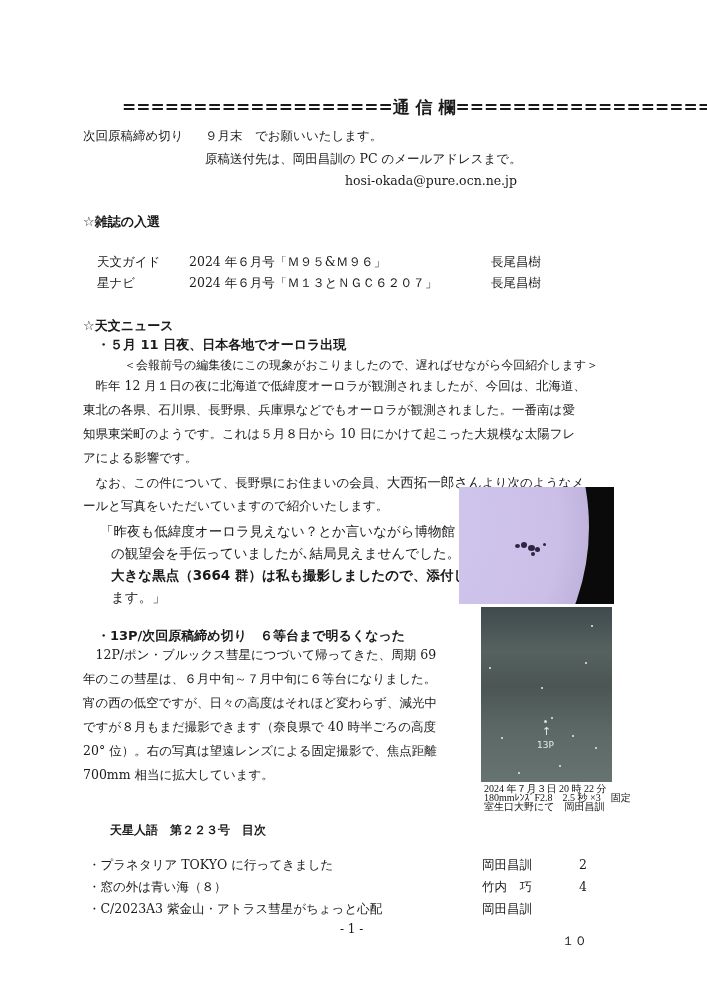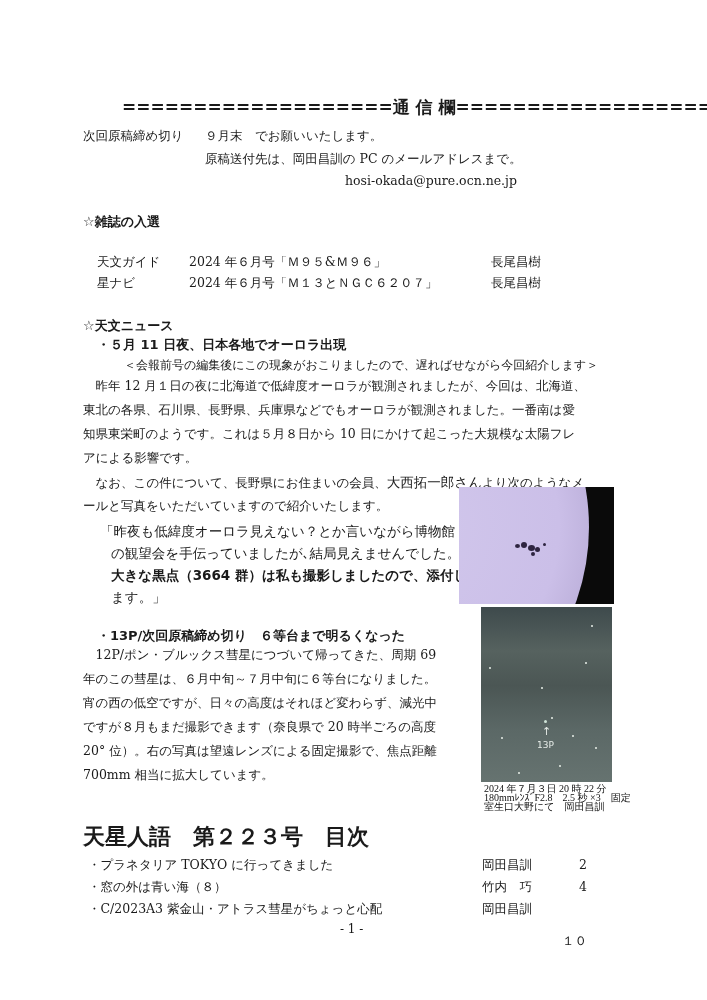--- a/index.html
+++ b/index.html
@@ -3,21 +3,21 @@
 <meta charset="utf-8">
 <style>
   html, body { margin:0; padding:0; background:#ffffff; }
   body { width:707px; height:1000px; position:relative; overflow:hidden;
          font-family:"DejaVu Serif","Liberation Serif",serif; color:#1a1a1a; }
   .abs { position:absolute; white-space:nowrap; }
   .serif { font-family:"DejaVu Serif","Liberation Serif",serif; font-size:12.5px; }
   .sans { font-family:"DejaVu Sans","Liberation Sans",sans-serif; }
   .title { font-family:"DejaVu Sans","Liberation Sans",sans-serif; font-weight:bold; font-size:17px; letter-spacing:0px; }
   .h2 { font-family:"DejaVu Sans","Liberation Sans",sans-serif; font-weight:bold; font-size:13px; }
-  .bigh { font-family:Liberation Mono, monospace; font-weight:bold; font-size:22px; }
+  .bigh { font-family:Liberation Mono, monospace; font-weight:bold; font-size:12px;margin-left:27px; }
   .body-line { font-size:12.5px; line-height:24px; }
   .quote { font-family:"DejaVu Sans","Liberation Sans",sans-serif; font-size:13.5px; line-height:22px; }
   .sun { position:absolute; left:459px; top:487px; width:155px; height:117px; background:#0a0a0a; overflow:hidden; }
   .sun-disk { position:absolute; left:-190px; top:-150px; width:320px; height:380px; border-radius:50%;
               background:radial-gradient(circle at 40% 50%, #d2c8ec 0%, #cbbfe8 60%, #a89bc8 95%, #5a4f70 100%); }
   .spots { position:absolute; left:513px; top:538px; width:40px; height:20px; }
   .spot { position:absolute; background:#2e2440; border-radius:50%; }
   .comet { position:absolute; left:481px; top:607px; width:131px; height:175px;
            background:linear-gradient(180deg,#3e4a4c 0%,#56625f 25%,#4b5654 45%,#5b6866 70%,#667370 100%); overflow:hidden; }
   .star { position:absolute; width:2px; height:2px; background:#e8efe8; border-radius:50%; }
@@ -68,21 +68,21 @@
   <span class="spot" style="left:15px;top:7px;width:7px;height:6px;"></span>
   <span class="spot" style="left:22px;top:9px;width:5px;height:5px;"></span>
   <span class="spot" style="left:18px;top:14px;width:4px;height:4px;"></span>
   <span class="spot" style="left:30px;top:5px;width:3px;height:3px;"></span>
 </div>
 
 <div class="abs h2" style="left:97px;top:627px;">・13P/次回原稿締め切り　６等台まで明るくなった</div>
 <div class="abs serif body-line" style="left:83px;top:643px;">　12P/ポン・ブルックス彗星につづいて帰ってきた、周期  69</div>
 <div class="abs serif body-line" style="left:83px;top:667px;">年のこの彗星は、６月中旬～７月中旬に６等台になりました。</div>
 <div class="abs serif body-line" style="left:83px;top:691px;">宵の西の低空ですが、日々の高度はそれほど変わらず、減光中</div>
-<div class="abs serif body-line" style="left:83px;top:715px;">ですが８月もまだ撮影できます（奈良県で 20 時半ごろの高度</div>
+<div class="abs serif body-line" style="left:83px;top:715px;">ですが８月もまだ撮影できます（奈良県で 40 時半ごろの高度</div>
 <div class="abs serif body-line" style="left:83px;top:739px;">20°  位）。右の写真は望遠レンズによる固定撮影で、焦点距離</div>
 <div class="abs serif body-line" style="left:83px;top:763px;">700mm 相当に拡大しています。</div>
 
 <div class="comet">
   <span class="star" style="left:110px;top:18px;"></span>
   <span class="star" style="left:8px;top:60px;"></span>
   <span class="star" style="left:104px;top:55px;"></span>
   <span class="star" style="left:60px;top:80px;"></span>
   <span class="star" style="left:70px;top:110px;"></span>
   <span class="star" style="left:63px;top:113px;width:3px;height:3px;background:#cfe4d8;"></span>

